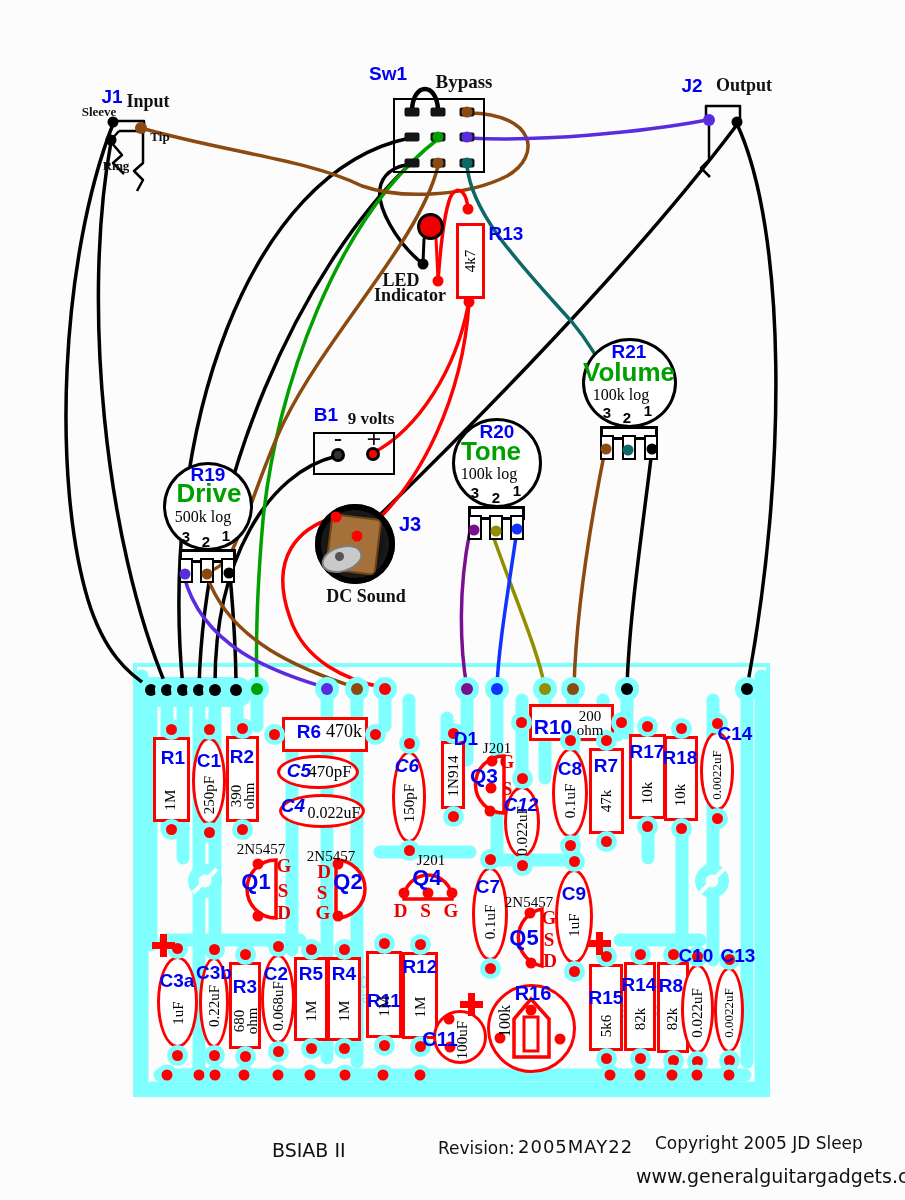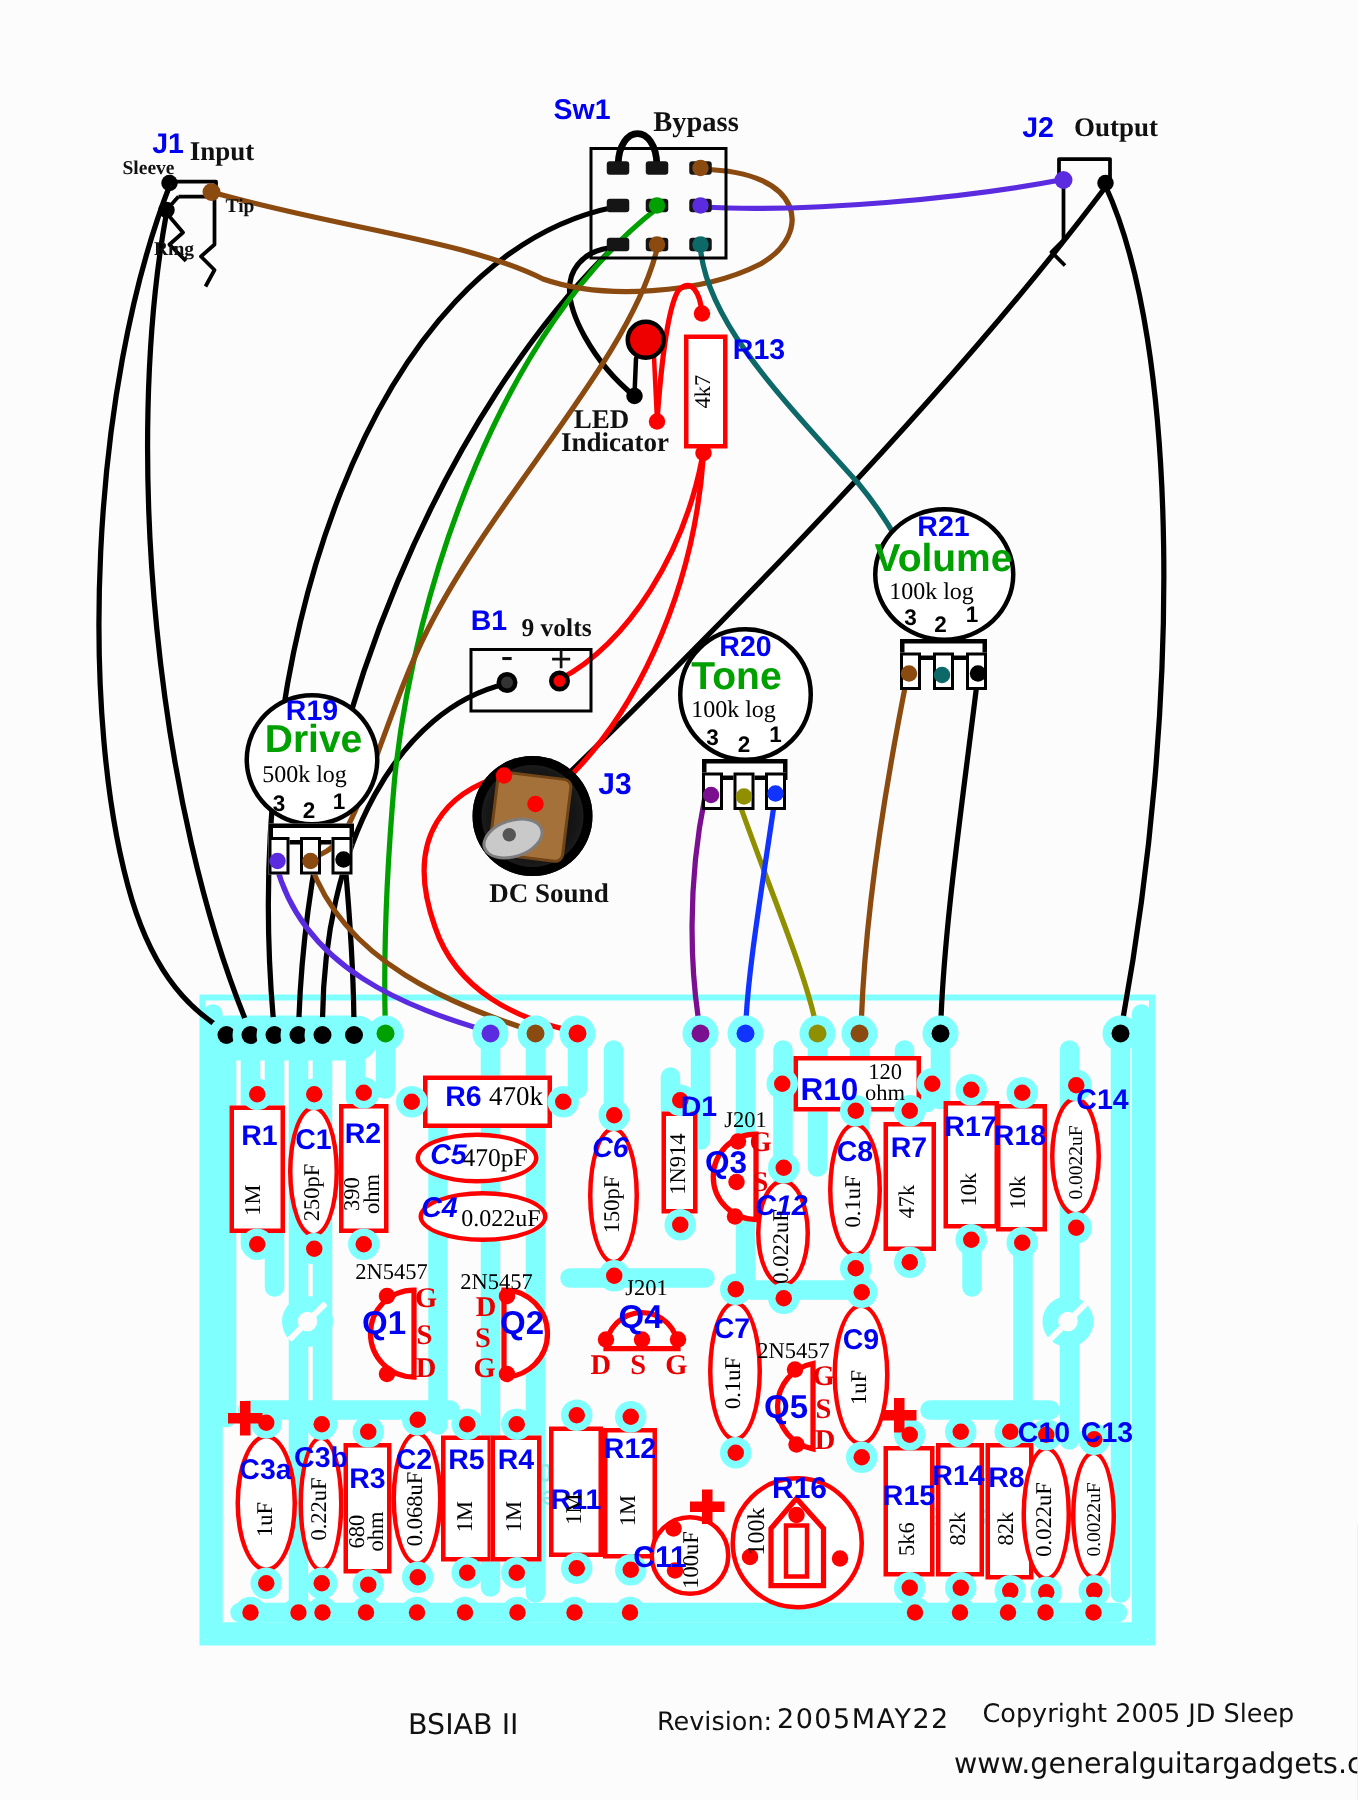--- a/index.html
+++ b/index.html
@@ -229,21 +229,21 @@
   <span class="rval" style="left:170px;top:800px">1M</span>
   <span class="rval" style="left:209px;top:795px">250pF</span>
   <span class="rval" style="left:236px;top:796px">390</span>
   <span class="rval" style="left:249px;top:796px">ohm</span>
   <span class="hval" style="left:344px;top:731px;font-size:18px">470k</span>
   <span class="hval" style="left:330px;top:772px">470pF</span>
   <span class="hval" style="left:334px;top:813px;font-size:16px">0.022uF</span>
   <span class="rval" style="left:409px;top:803px">150pF</span>
   <span class="rval" style="left:453px;top:776px">1N914</span>
   <span class="rval" style="left:522px;top:831px">0.022uF</span>
-  <span class="hval" style="left:590px;top:716px;font-size:15px">120</span>
+  <span class="hval" style="left:590px;top:716px;font-size:15px">200</span>
   <span class="hval" style="left:590px;top:730px;font-size:15px">ohm</span>
   <span class="rval" style="left:570px;top:801px">0.1uF</span>
   <span class="rval" style="left:606px;top:801px">47k</span>
   <span class="rval" style="left:647px;top:793px">10k</span>
   <span class="rval" style="left:680px;top:795px">10k</span>
   <span class="rval sm" style="left:717px;top:775px">0.0022uF</span>
   <span class="rval" style="left:490px;top:922px">0.1uF</span>
   <span class="rval" style="left:574px;top:925px">1uF</span>
   <span class="rval" style="left:178px;top:1013px">1uF</span>
   <span class="rval" style="left:214px;top:1006px">0.22uF</span>

